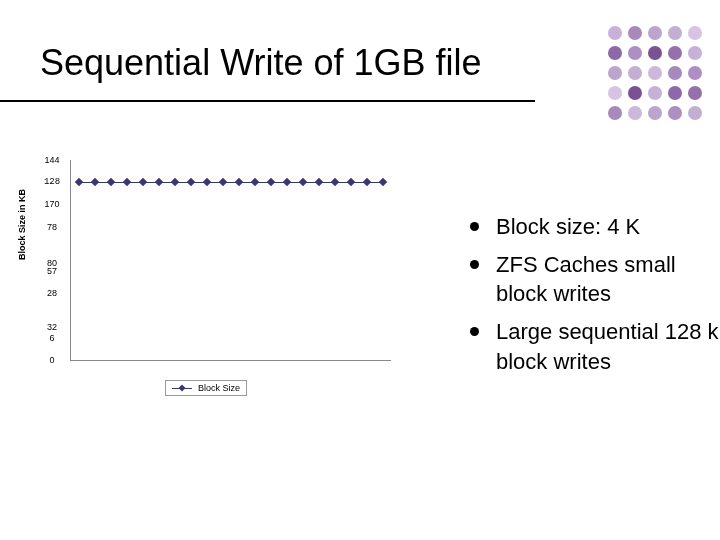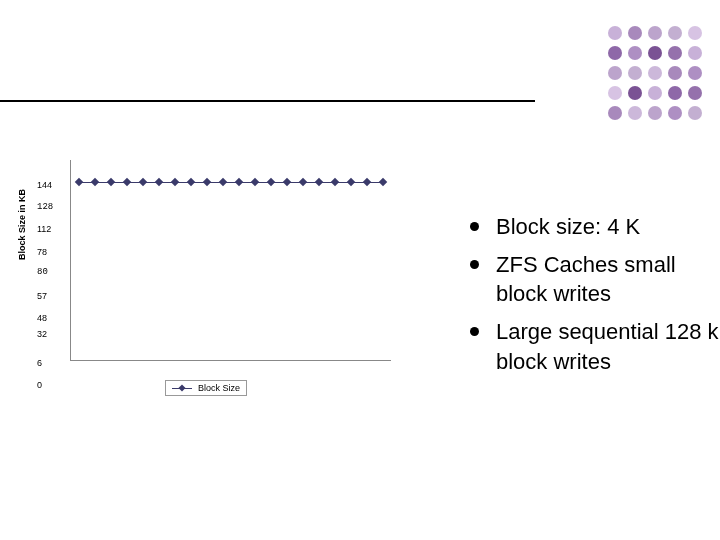--- a/index.html
+++ b/index.html
@@ -83,25 +83,24 @@
     top: 0px;
     width: 320px;
     height: 200px;
     border-left: 1px solid #888;
     border-bottom: 1px solid #888;
   }
   .ytick {
     position: absolute;
     right: 100%;
     width: 30px;
-    text-align: left;
+    text-align: center;
     font-size: 9px;
     padding-right: 4px;
     transform: translateY(-50%);
-    margin-top: 25px;
   }
   .series-line {
     position: absolute;
     height: 1px;
     background: #3a3a6a;
   }
   .marker {
     position: absolute;
     width: 6px;
     height: 6px;
@@ -164,20 +163,21 @@
     height: 9px;
     border-radius: 50%;
     background: #000;
   }
 </style>
 </head>
 <body>
 
 <div class="slide">
 
+  <div class="title">Sequential Write of 1GB file</div>
   <div class="title-line"></div>
 
   <div class="dots">
     <span class="d3"></span>
       <span class="d1"></span>
       <span class="d5"></span>
       <span class="d0"></span>
       <span class="d7"></span>
     <span class="d2"></span>
       <span class="d6"></span>
@@ -199,26 +199,26 @@
       <span class="d5"></span>
       <span class="d6"></span>
       <span class="d0"></span>
   </div>
 
   <div class="chart">
     <div class="y-axis-title">Block Size in KB</div>
     <div class="plot" id="plot">
         <div class="ytick" style="top: 200px;">0</div>
         <div class="ytick" style="top: 177.778px;">6</div>
-        <div class="ytick" style="top: 149px;">32</div>
-        <div class="ytick" style="top: 133.333px;">48</div>
+        <div class="ytick" style="top: 167px;">32</div>
+        <div class="ytick" style="top: 133.333px;">28</div>
         <div class="ytick" style="top: 111.111px;">57</div>
-        <div class="ytick" style="top: 87px; font-family: Liberation Mono, monospace;">80</div>
+        <div class="ytick" style="top: 103px;">80</div>
         <div class="ytick" style="top: 66.6667px;">78</div>
-        <div class="ytick" style="top: 44.4444px;">112</div>
+        <div class="ytick" style="top: 44.4444px;">170</div>
         <div class="ytick" style="top: 22.2222px; font-family: Liberation Mono, monospace;">128</div>
         <div class="ytick" style="top: 0px;">144</div>
         <div class="series-line" style="left: 8px; top: 22.2222px; width: 304px;"></div>
         <div class="marker" style="left: 8px; top: 22.2222px;"></div>
         <div class="marker" style="left: 24px; top: 22.2222px;"></div>
         <div class="marker" style="left: 40px; top: 22.2222px;"></div>
         <div class="marker" style="left: 56px; top: 22.2222px;"></div>
         <div class="marker" style="left: 72px; top: 22.2222px;"></div>
         <div class="marker" style="left: 88px; top: 22.2222px;"></div>
         <div class="marker" style="left: 104px; top: 22.2222px;"></div>

